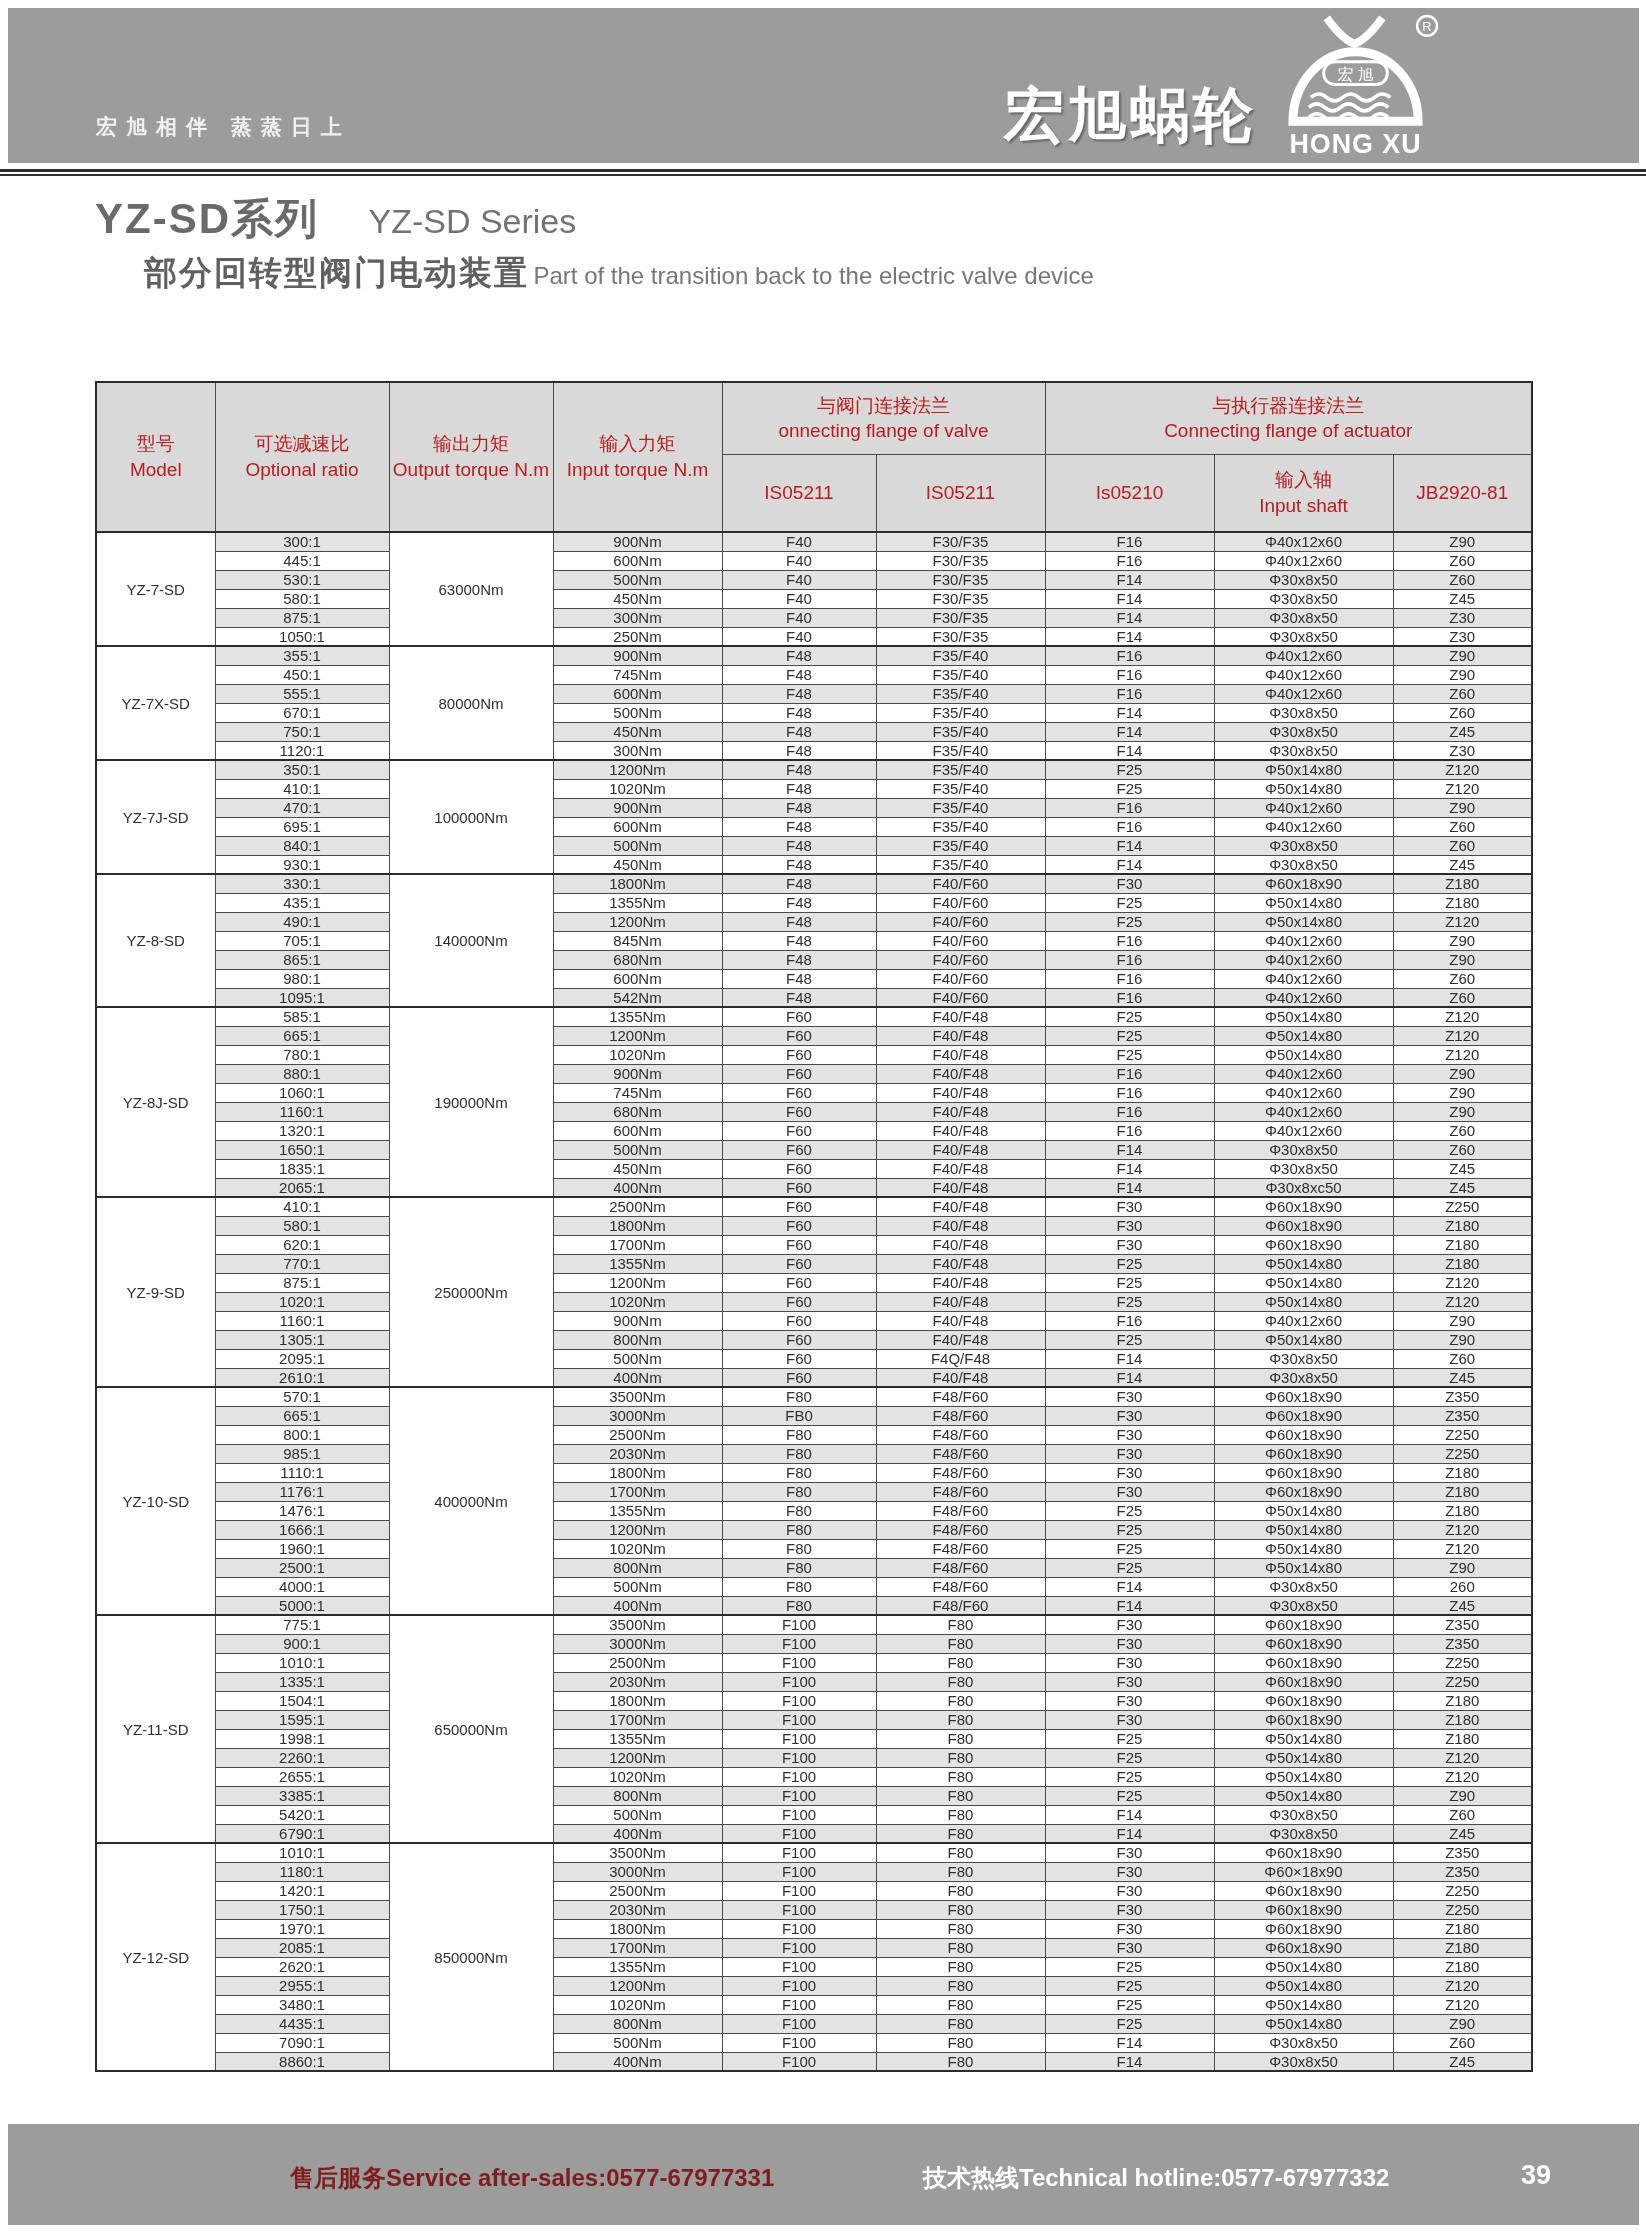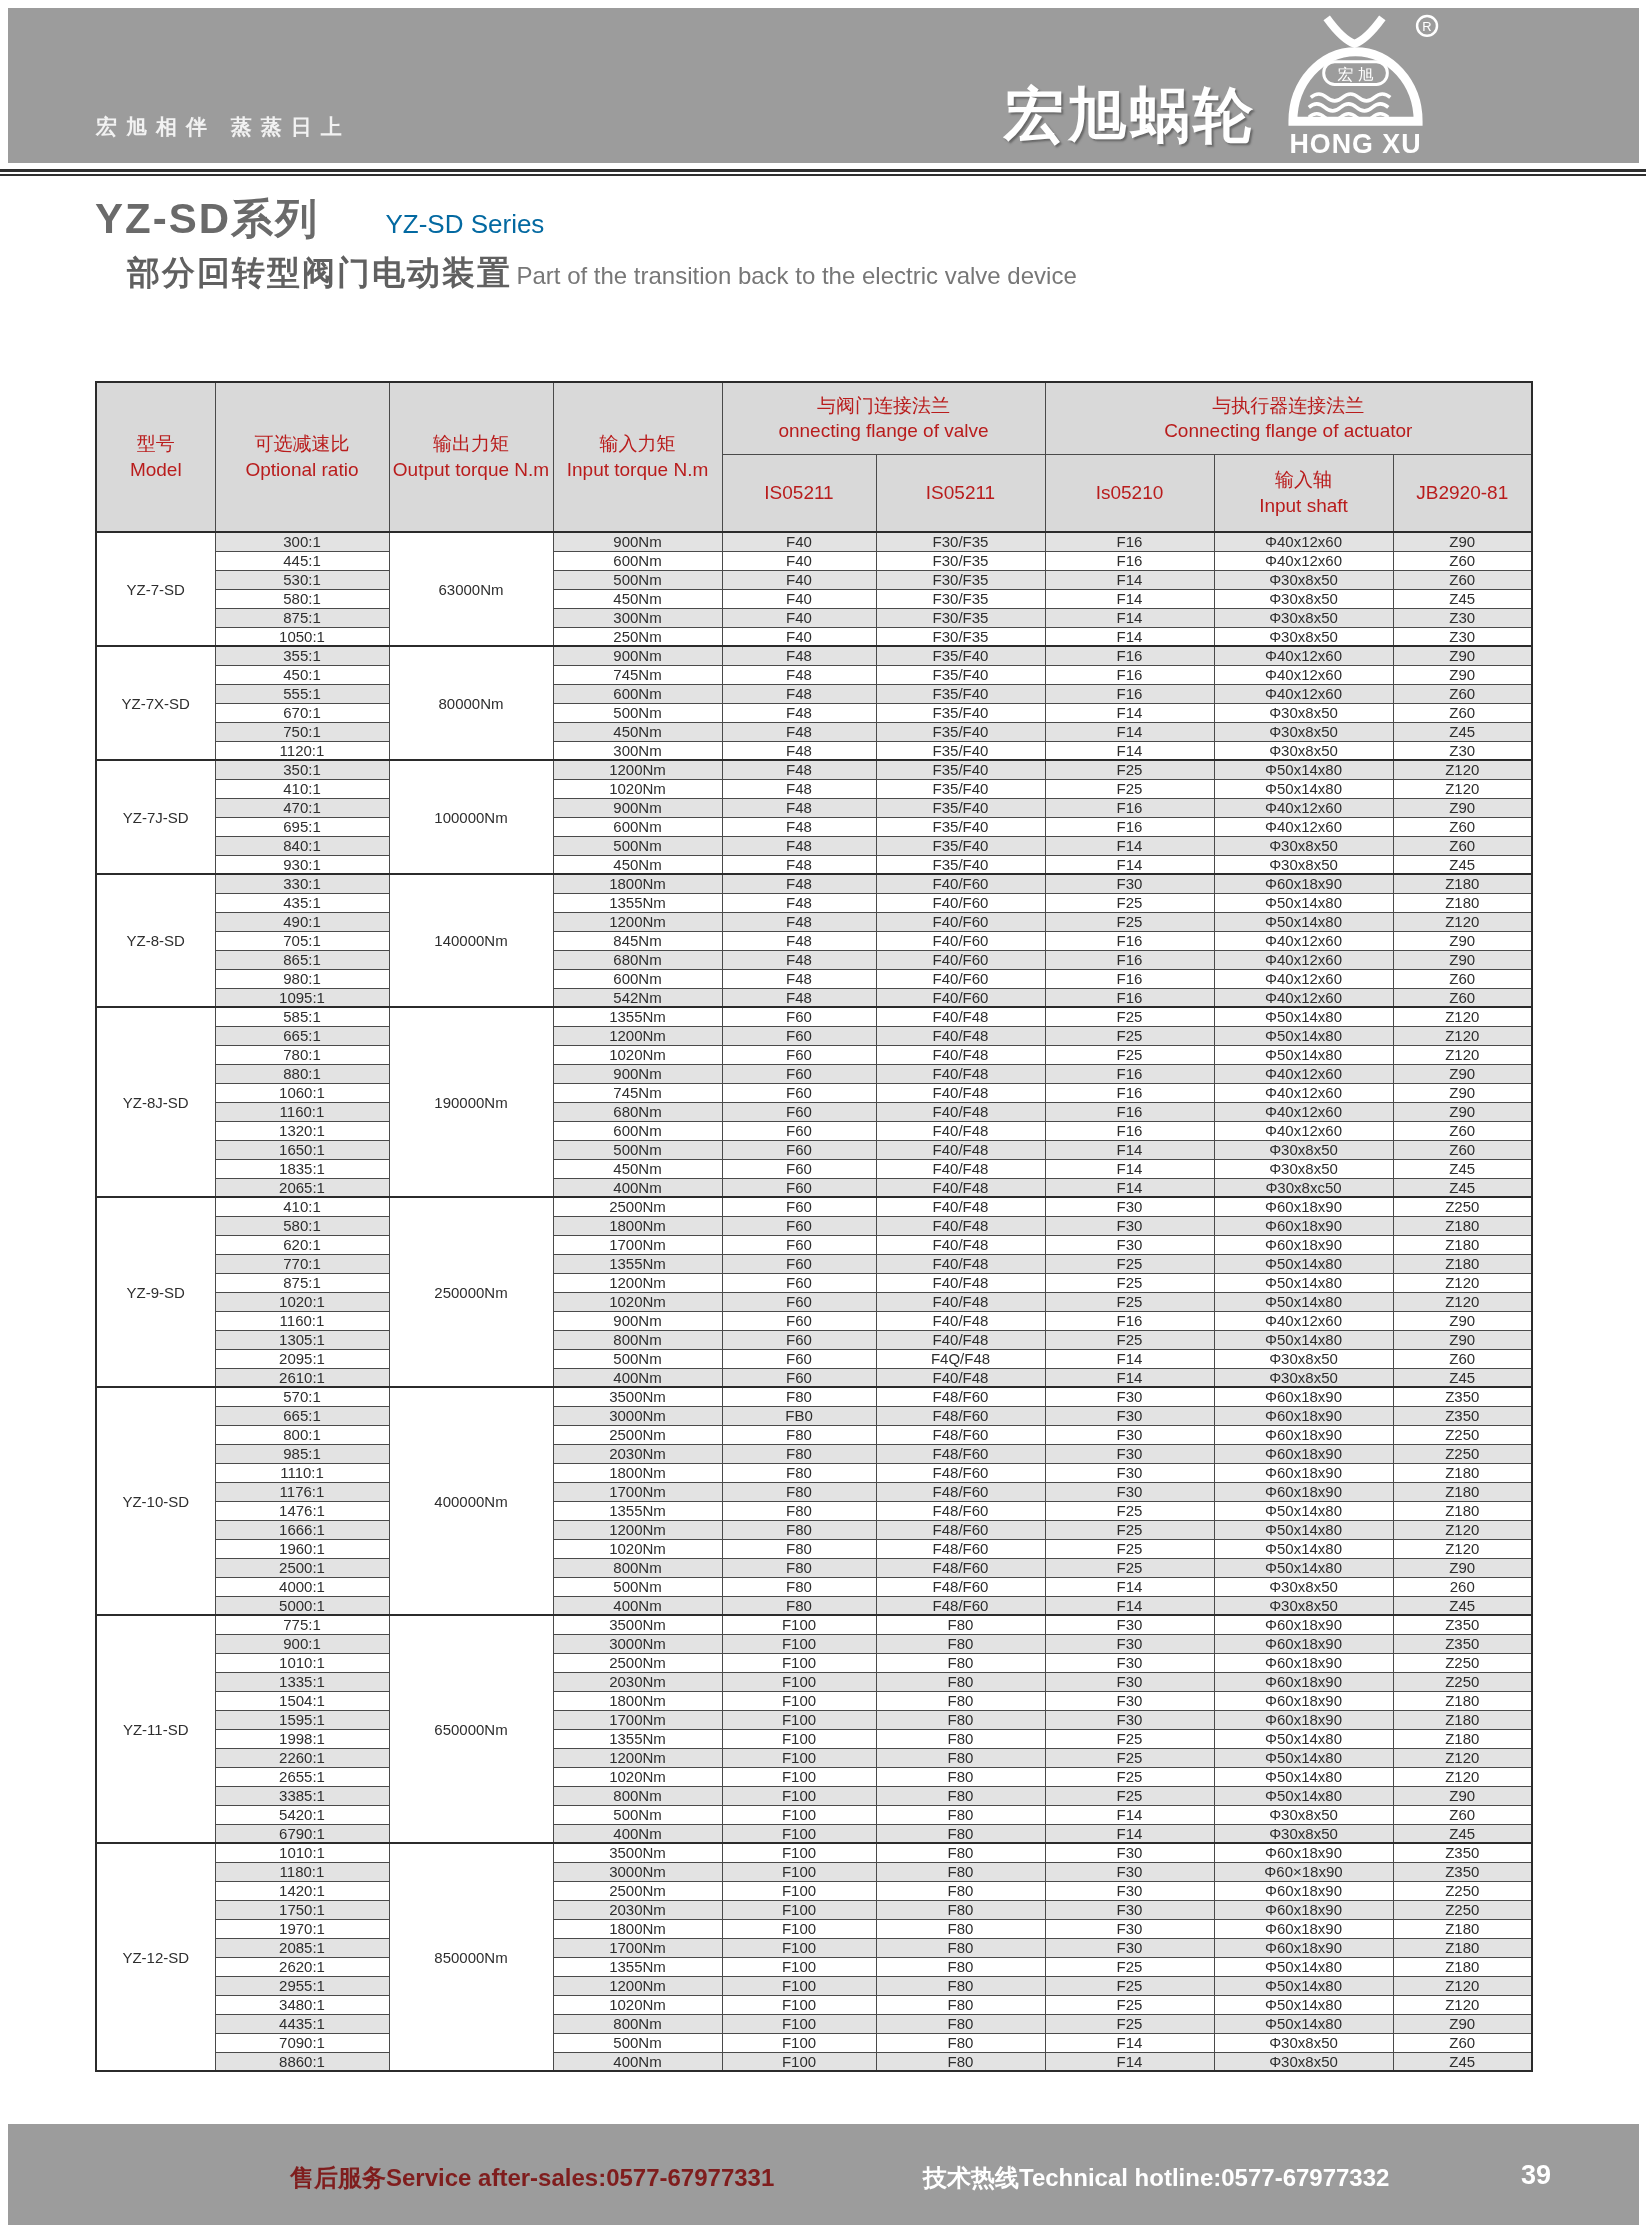--- a/index.html
+++ b/index.html
@@ -10,22 +10,22 @@
   .top-band { position:absolute; top:8px; left:8px; right:8px; height:155px; background:#9c9c9c; }
   .slogan { position:absolute; left:88px; bottom:22px; color:#f2f2f2; font-size:21px; font-weight:bold; letter-spacing:9px; }
   .brand { position:absolute; right:383px; bottom:6px; color:#ffffff; font-size:60px; font-weight:bold; letter-spacing:3px; text-shadow:2px 2px 2px rgba(60,60,60,.55); }
   .logo { position:absolute; right:194px; bottom:2px; }
 
   .rule { position:absolute; top:169px; left:0; right:0; height:7px; border-top:3px solid #2f2f2f; border-bottom:2px solid #2f2f2f; }
 
   
   .title-line1 { position:absolute; left:95px; top:191px; color:#6a6a6a; }
   .title-line1 .cn { font-size:42px; font-weight:bold; letter-spacing:2px;text-align:right; }
-  .title-line1 .en { font-size:26px; margin-left:62px; color:#0369a1; }
-  .title-line2 { position:absolute; left:127px; top:251px; color:#606060; }
+  .title-line1 .en { font-size:34px; margin-left:45px; color:#737373; }
+  .title-line2 { position:absolute; left:144px; top:251px; color:#606060; }
   .title-line2 .cn { font-size:33px; font-weight:bold; letter-spacing:2px; }
   .title-line2 .en { font-size:24px; color:#777; }
 
   
   table.spec { position:absolute; left:95px; top:381px; width:1438px; border-collapse:collapse; table-layout:fixed; }
   table.spec th, table.spec td { border:1px solid #4a4a4a; text-align:center; vertical-align:middle; color:#2e2e2e; }
   table.spec { border:2px solid #2b2b2b; }
   table.spec thead th { background:#d9d9d9; font-size:19px; font-weight:normal; color:#b91c1c; line-height:1.35; }
   table.spec thead tr.h1 th { height:72px; }
   table.spec thead tr.h2 th { height:78px; }

